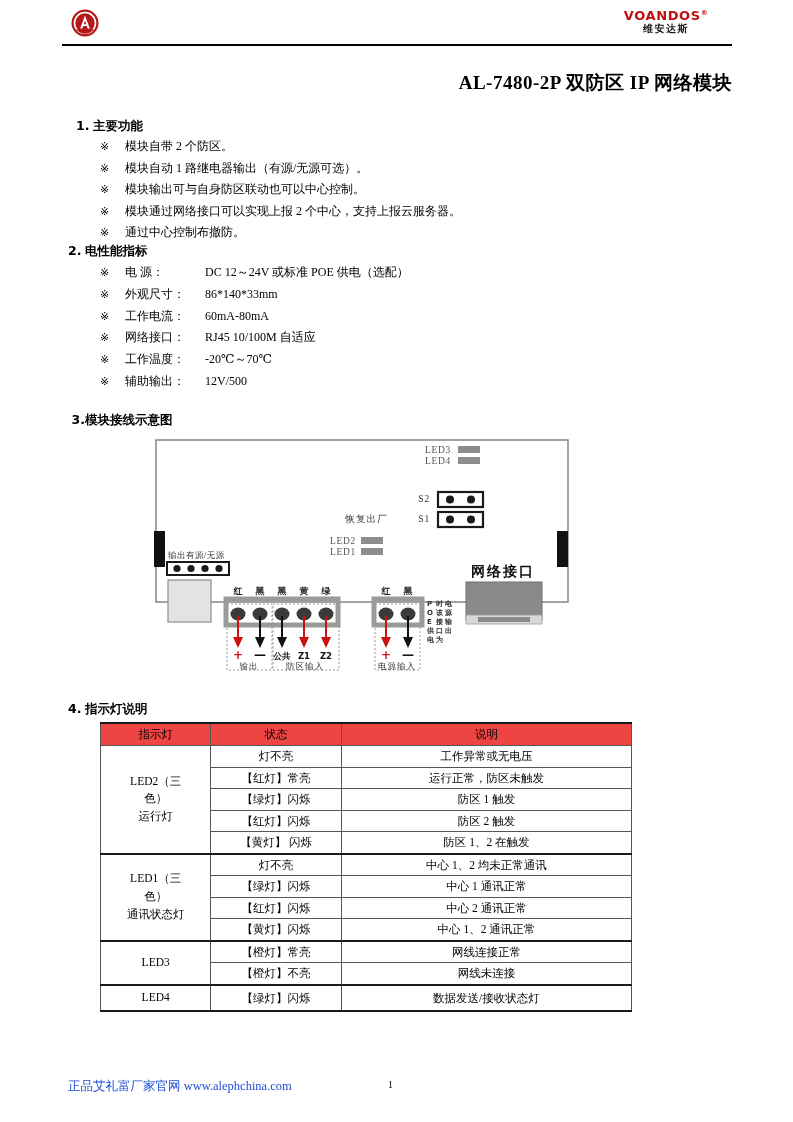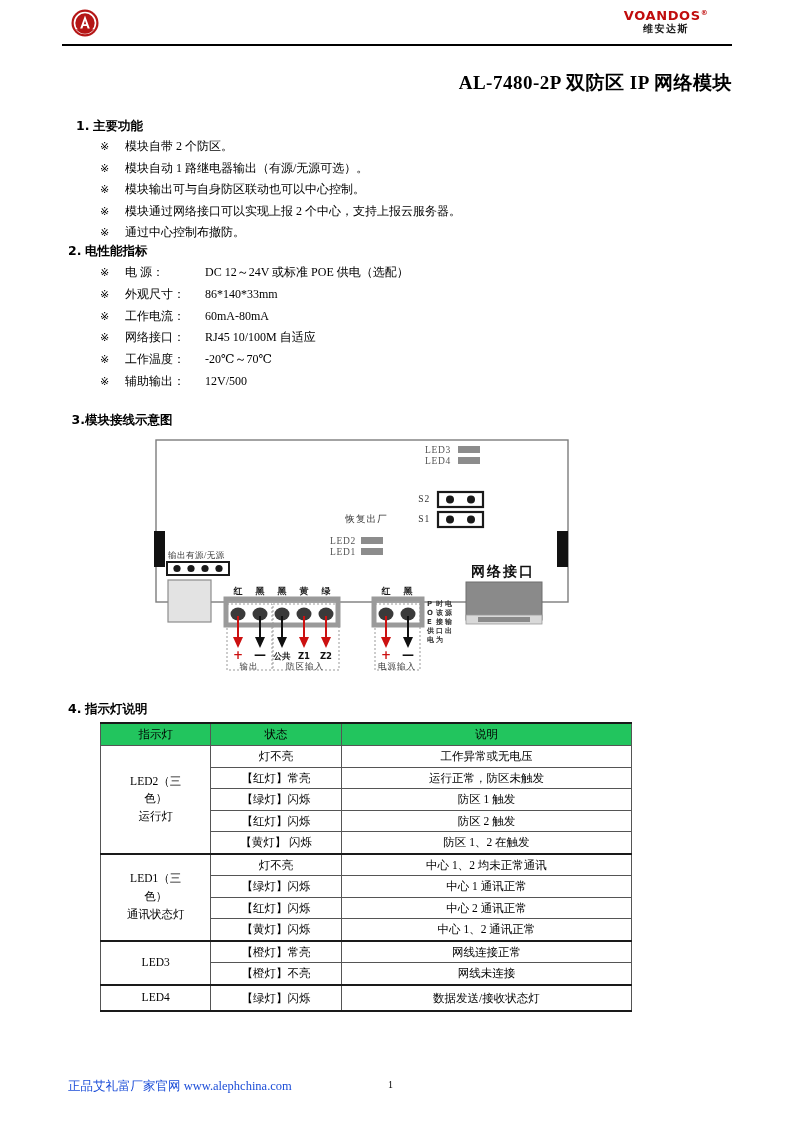--- a/index.html
+++ b/index.html
@@ -153,21 +153,21 @@
   #led-table th, #led-table td {
     border: 1px solid #555;
     text-align: center;
     padding: 0;
     height: 20.5px;
     line-height: 20.5px;
     vertical-align: middle;
     white-space: nowrap;
   }
   #led-table thead th {
-    background: #22c55e;
+    background: #ef4444;
     font-weight: normal;
     height: 21px;
     line-height: 21px;
   }
   #led-table .col-led { width: 80px; }
   #led-table .col-state { width: 138px; }
   #led-table .col-desc { width: 314px; }
   #led-table td.groupcell {
     line-height: 1.55;
     white-space: normal;

